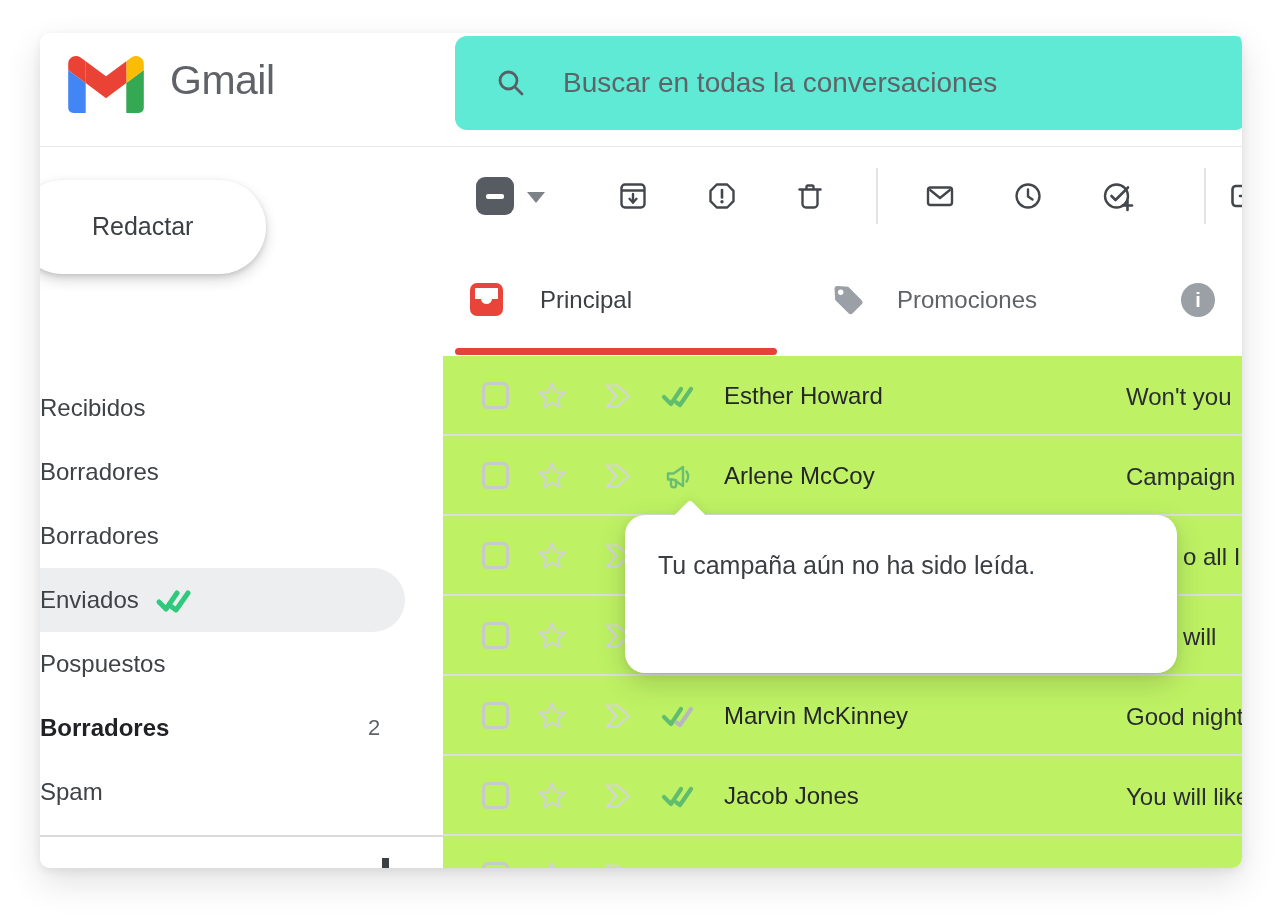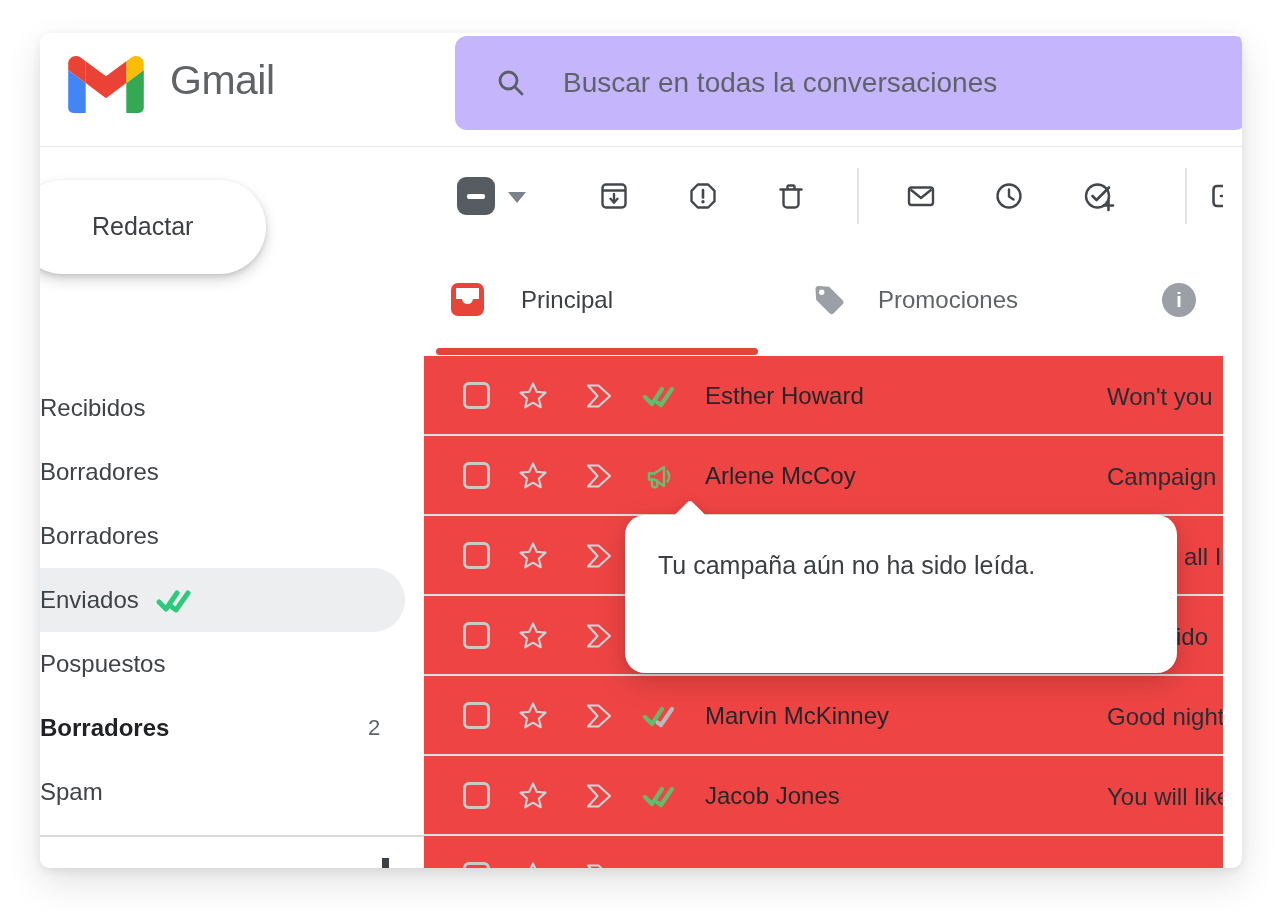--- a/index.html
+++ b/index.html
@@ -9,21 +9,21 @@
   .frame { position:absolute; left:40px; top:33px; width:1202px; height:835px;
            background:#fff; border-radius:10px; overflow:hidden;
            box-shadow:0 14px 36px rgba(0,0,0,.12), 0 3px 10px rgba(0,0,0,.07); }
 
   
   .header { position:absolute; left:0; top:0; width:100%; height:114px; background:#fff;
             border-bottom:1px solid #e7e9eb; }
   .logo-icon { position:absolute; left:28px; top:23px; width:76px; height:57px; }
   .wordmark { position:absolute; left:130px; top:24px; font-size:41px; color:#5f6368; letter-spacing:-.5px; }
   .searchbar { position:absolute; left:415px; top:3px; width:792px; height:94px;
-               background:#c4b5fd; border-radius:12px; }
+               background:#5eead4; border-radius:12px; }
   .search-icon { position:absolute; left:40px; top:31px; }
   .search-input { position:absolute; left:108px; top:0; width:600px; height:94px; border:none;
                   background:transparent; outline:none; font-family:"Liberation Sans",sans-serif;
                   font-size:28px; color:#3c4043; }
   .search-input::placeholder { color:#5f6368; opacity:1; }
 
   
   .sidebar { position:absolute; left:0; top:114px; width:403px; height:721px; background:#fff;text-align:right; }
   .compose { position:absolute; left:-24px; top:33px; width:250px; height:94px; background:#fff;
              border-radius:47px; box-shadow:0 2px 5px rgba(0,0,0,.12), 0 6px 14px rgba(0,0,0,.16);
@@ -33,21 +33,21 @@
   .nav-item { position:relative; height:64px; width:365px; display:flex; align-items:center;
               font-size:24px; color:#3f4246; cursor:pointer; }
   .nav-item.active { background:#eceef0; border-radius:0 32px 32px 0; }
   .nav-item .dblcheck { margin-left:16px; }
   .nav-item.bold { font-weight:700; color:#202124; }
   .nav-badge { position:absolute; left:328px; font-size:22px; font-weight:400; color:#5f6368; }
   .side-divider { position:absolute; left:0; top:688px; width:403px; height:2px; background:#d9dbdd; }
   .side-dot { position:absolute; left:342px; top:711px; width:7px; height:10px; background:#3c4043; }
 
   
-  .main { position:absolute; left:384px; top:114px; width:799px; height:721px; background:#fff; overflow:hidden; }
+  .main { position:absolute; left:403px; top:114px; width:799px; height:721px; background:#fff; overflow:hidden; }
   .selectbox { position:absolute; left:33px; top:30px; width:38px; height:38px; background:#575c62;
                border-radius:9px; cursor:pointer; }
   .selectbox .minus { position:absolute; left:10px; top:17px; width:18px; height:5px; background:#fff; border-radius:2px; }
   .select-caret { position:absolute; left:84px; top:45px; width:0; height:0;
                   border-left:9px solid transparent; border-right:9px solid transparent;
                   border-top:11px solid #7d8288; cursor:pointer; }
   .tb-icon { position:absolute; top:33px; cursor:pointer; }
   .tb-divider { position:absolute; top:21px; width:2px; height:56px; background:#e1e3e5; }
 
   
@@ -59,21 +59,21 @@
   .tag-icon { position:absolute; left:387px; top:135px; cursor:pointer; }
   .tab-label-promo { position:absolute; left:454px; top:139px; font-size:24px; color:#5f6368; cursor:pointer; }
   .info-icon { position:absolute; left:738px; top:136px; width:34px; height:34px; border-radius:50%;
                background:#9aa0a6; color:#fff; font-size:20px; font-weight:700; text-align:center;
                line-height:34px; cursor:pointer; }
   .tab-underline { position:absolute; left:12px; top:201px; width:322px; height:7px;
                    background:#e2443a; border-radius:4px; }
 
   
   .rows { position:absolute; left:0; top:209px; width:799px; }
-  .row { position:relative; width:799px; height:80px; background:#ef4444;
+  .row { position:relative; width:799px; height:80px; background:#bef264;
          border-bottom:2px solid #dcdee0; cursor:pointer; }
   .row .cb { position:absolute; left:39px; top:26px; width:27px; height:27px;
              border:3px solid #c7c9cb; border-radius:6px; }
   .row .star { position:absolute; left:92px; top:23px; }
   .row .imp { position:absolute; left:160px; top:25px; }
   .row .status { position:absolute; left:218px; top:25px; }
   .row .name { position:absolute; left:281px; top:26px; font-size:24px; color:#24262a; white-space:nowrap; }
   .row .subject { position:absolute; left:683px; top:27px; font-size:24px; color:#2a2d31; white-space:nowrap; }
   .row.shifted .subject { left:740px; }
 
@@ -267,21 +267,21 @@
 
       <div class="row shifted">
         <div class="cb"></div>
         <svg class="star" width="34" height="34" viewBox="0 0 34 34">
             <path d="M17 4.5l3.7 8.2 8.8.9-6.6 6 1.9 8.7-7.8-4.6-7.8 4.6 1.9-8.7-6.6-6 8.8-.9z" fill="none" stroke="#d0d2d4" stroke-width="2.1" stroke-linejoin="round"></path>
           </svg>
         <svg class="imp" width="34" height="30" viewBox="0 0 34 30">
             <path d="M4 4.5h10.5L26 15 14.5 25.5H4L13.5 15z" fill="none" stroke="#d3d5d7" stroke-width="2.1" stroke-linejoin="round"></path>
           </svg>
         <div class="name"></div>
-        <div class="subject">sido</div>
+        <div class="subject">will</div>
       </div>
 
       <div class="row">
         <div class="cb"></div>
         <svg class="star" width="34" height="34" viewBox="0 0 34 34">
             <path d="M17 4.5l3.7 8.2 8.8.9-6.6 6 1.9 8.7-7.8-4.6-7.8 4.6 1.9-8.7-6.6-6 8.8-.9z" fill="none" stroke="#d0d2d4" stroke-width="2.1" stroke-linejoin="round"></path>
           </svg>
         <svg class="imp" width="34" height="30" viewBox="0 0 34 30">
             <path d="M4 4.5h10.5L26 15 14.5 25.5H4L13.5 15z" fill="none" stroke="#d3d5d7" stroke-width="2.1" stroke-linejoin="round"></path>
           </svg>

